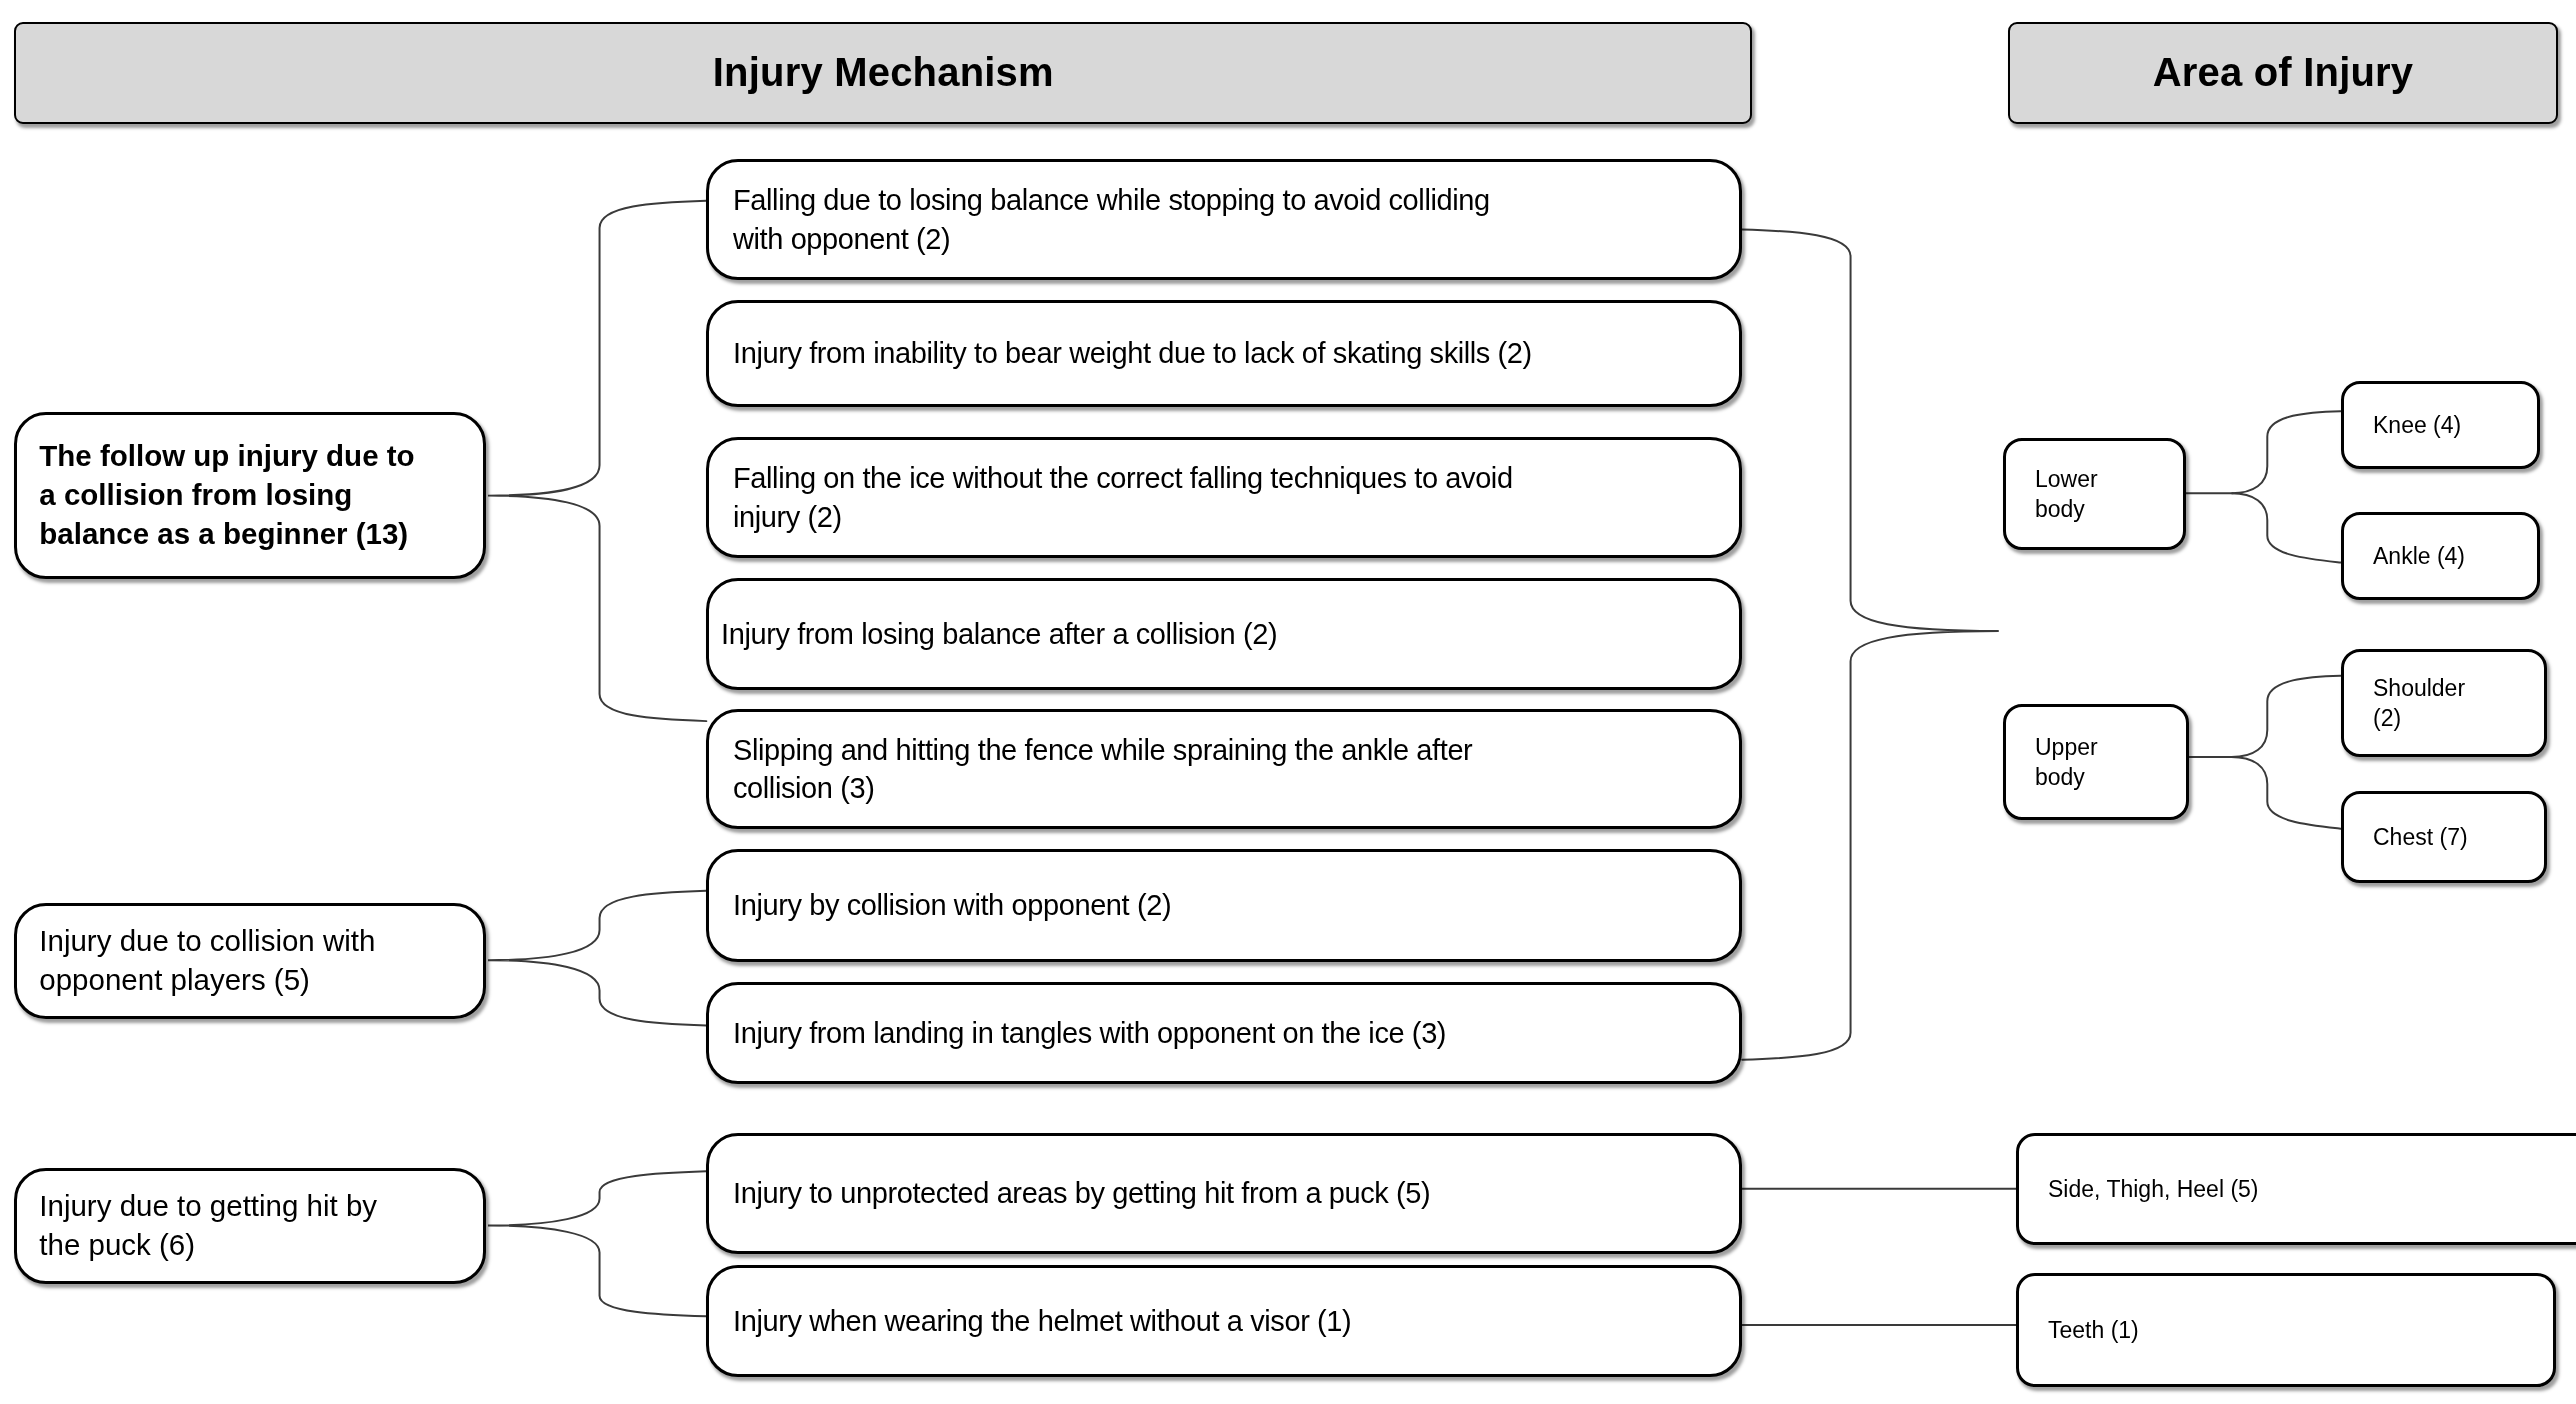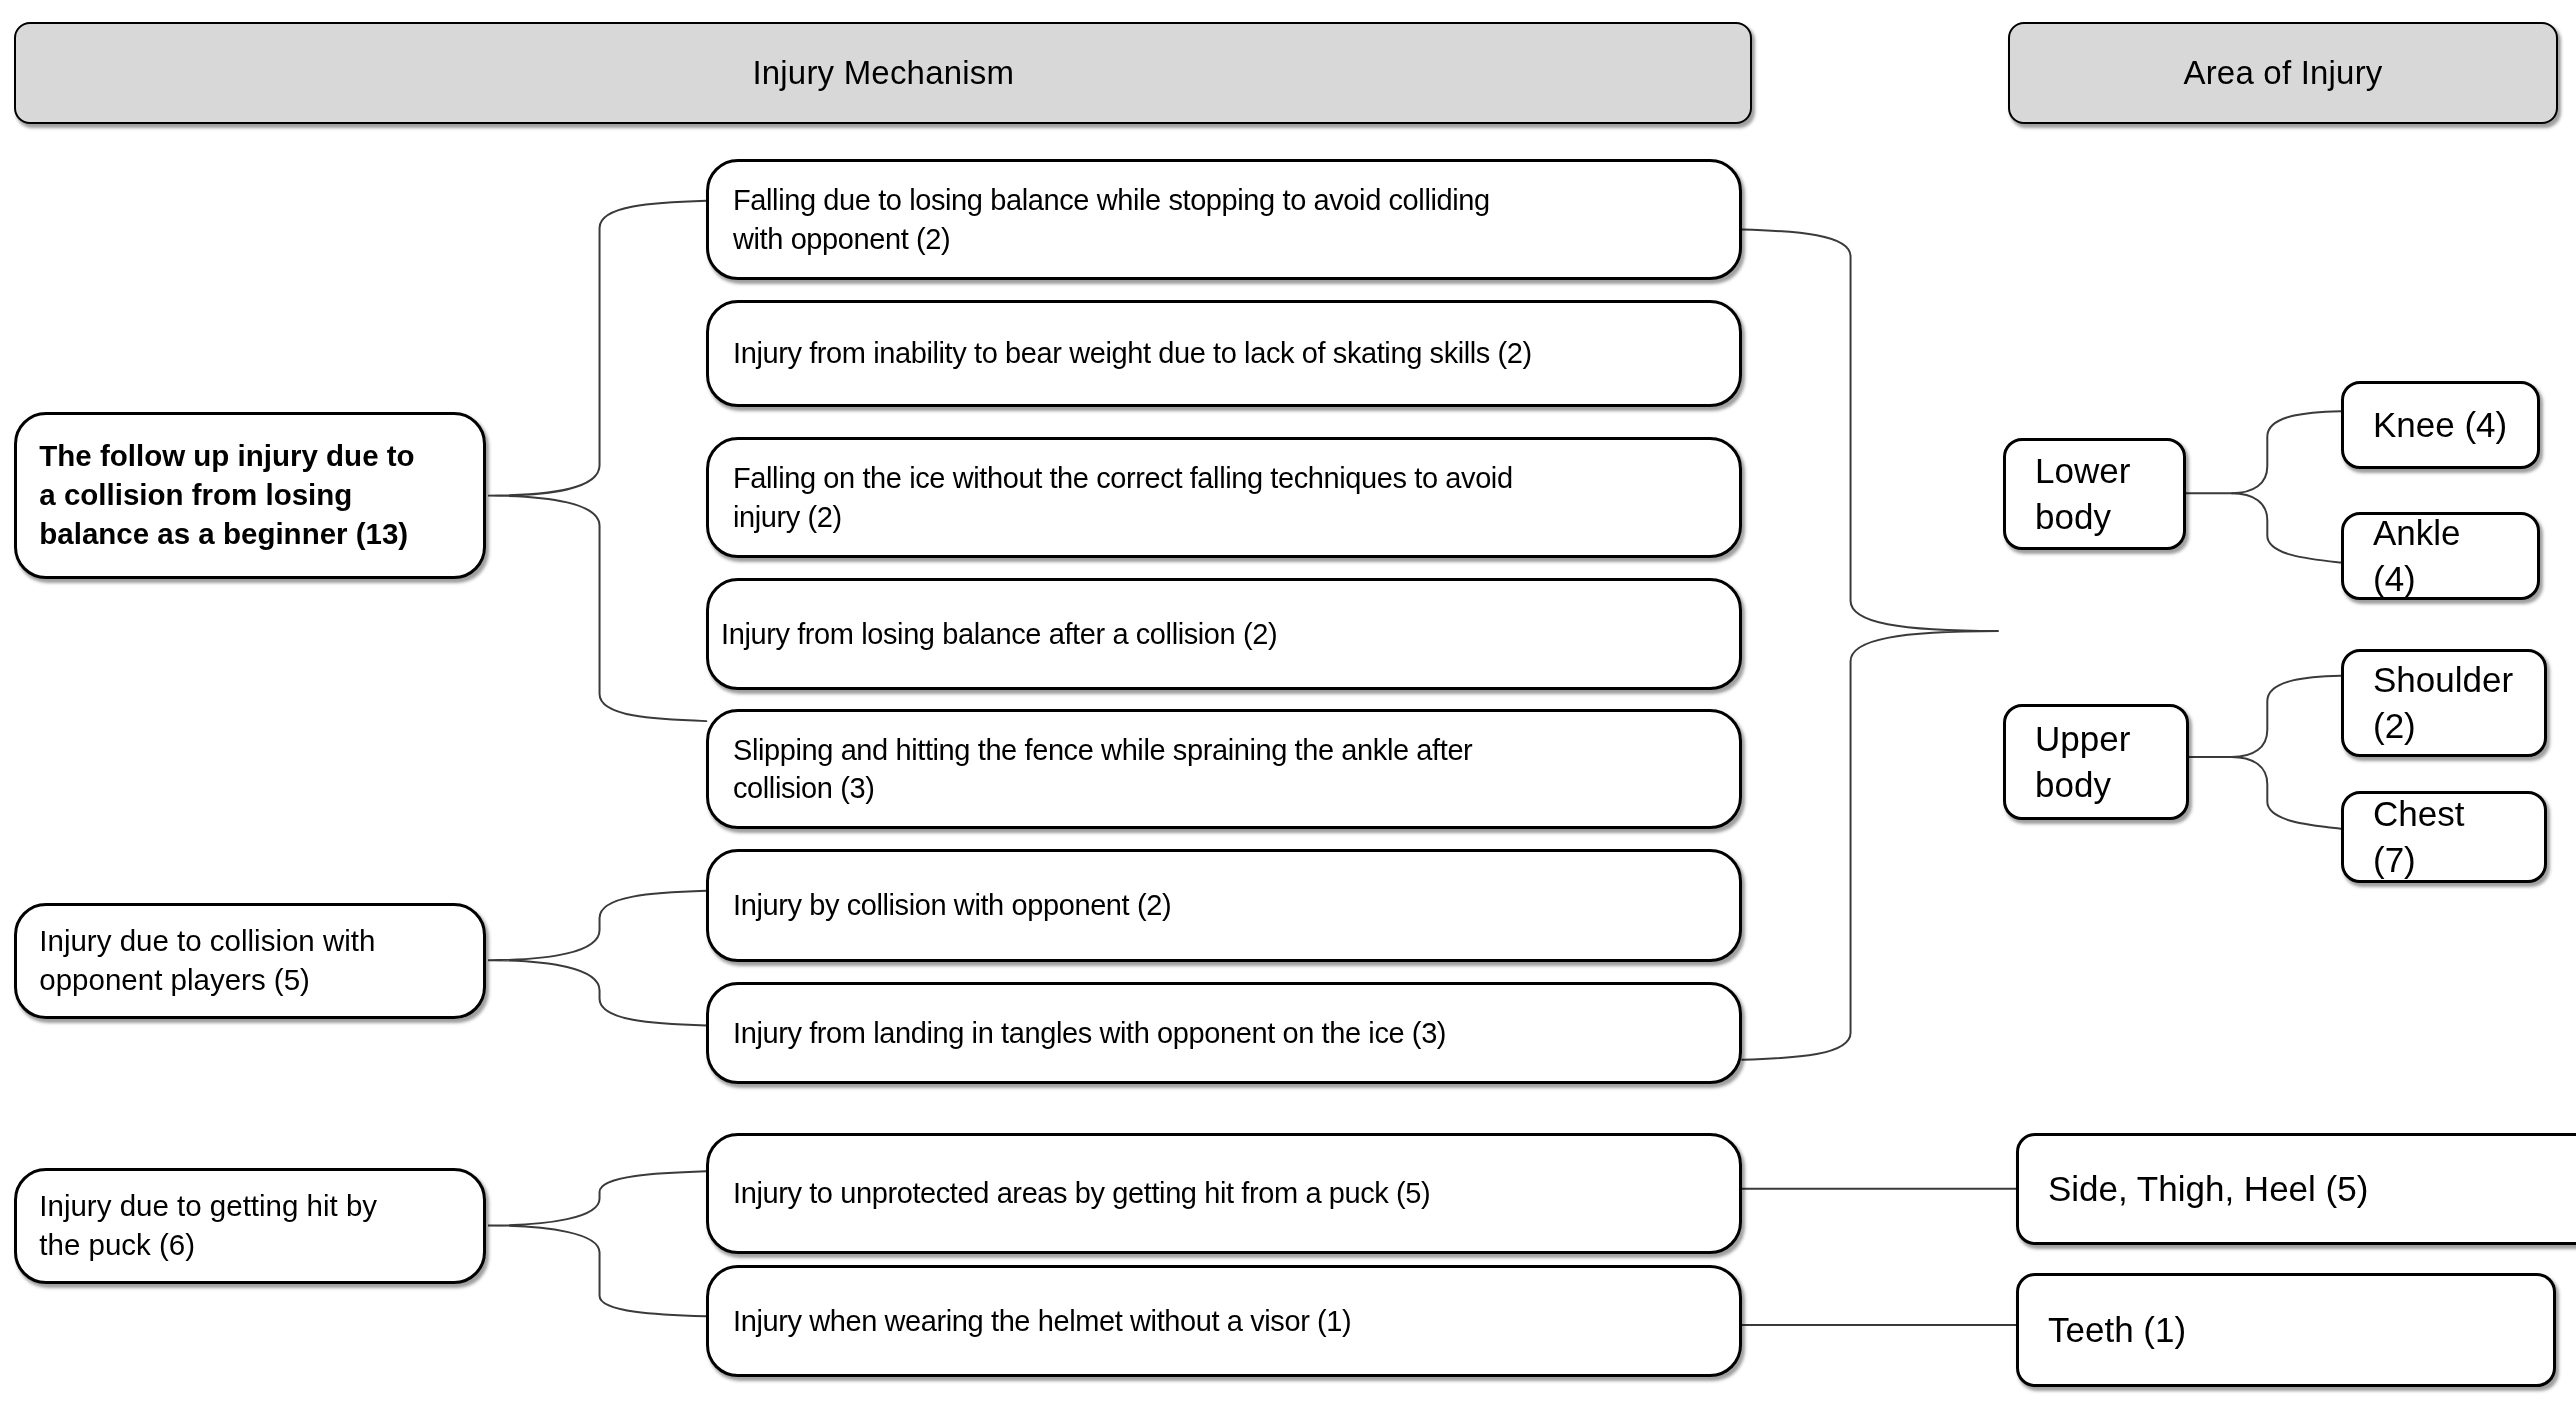--- a/index.html
+++ b/index.html
@@ -9,27 +9,27 @@
     color:#000;
   }
   #connector-layer{position:absolute;left:0;top:0;width:2576px;height:1404px;}
   .box{
     position:absolute;box-sizing:border-box;display:flex;align-items:center;
     background:#ffffff;border:3.2px solid #000000;border-radius:32px;
     box-shadow:2.4px 3.2px 3.2px rgba(0,0,0,0.38);
     white-space:pre-line;line-height:1.32;
   }
   .hdr{
-    background:#d8d8d8;border-width:2.4px;border-radius:16px;
+    background:#d8d8d8;border-width:2.4px;border-radius:9px;
     justify-content:center;text-align:center;
-    font-size:33px;letter-spacing:0.2px;
+    font-size:40px;letter-spacing:0.2px;font-weight:bold;
   }
   .cat{font-size:29.5px;padding:0 22px;}
   .mech{font-size:29px;letter-spacing:-0.4px;padding:0 24px;}
-  .area{font-size:35px;padding:12px 29px;}
+  .area{font-size:23px;padding:12px 29px;}
 
   
   #h-mech{left:14.3px;top:21.5px;width:1738px;height:102px;}
   #h-area{left:2008px;top:21.5px;width:550px;height:102px;}
   
   #c1{left:14.3px;top:412px;width:472px;height:167px;font-weight:bold;}
   #c2{left:14.3px;top:903px;width:472px;height:116px;}
   #c3{left:14.3px;top:1168px;width:472px;height:116px;}
   
   #m1{left:706px;top:159px;width:1036px;height:121px;}

